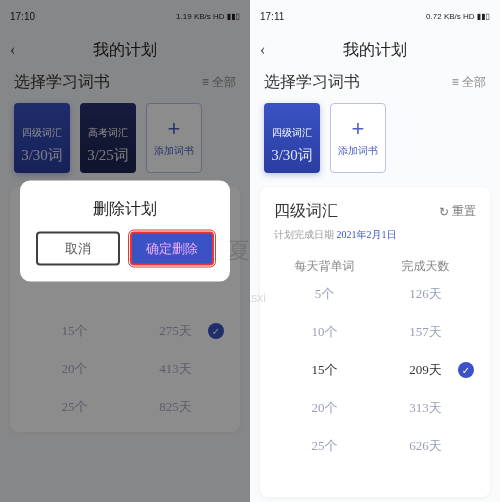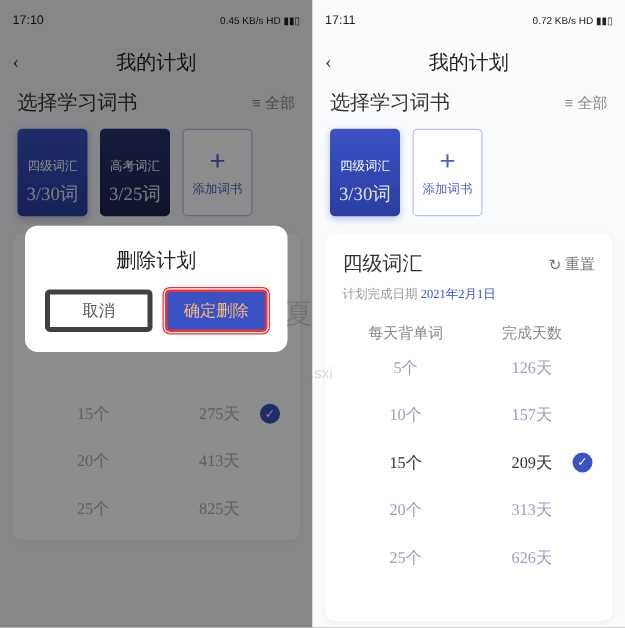--- a/index.html
+++ b/index.html
@@ -30,33 +30,33 @@
   .row { display: flex; height: 38px; align-items: center; font-family: "Kaiti SC","STKaiti",cursive; font-size: 13px; color: #9aa0b8; position: relative; }
   .row.selected { color: #333; }
   .row .check { position: absolute; right: 2px; width: 16px; height: 16px; border-radius: 50%; background: #3a52c4; color: #fff; font-size: 10px; display: flex; align-items: center; justify-content: center; }
   
   .dim-overlay { position: absolute; inset: 0; background: rgba(0,0,0,.45); }
   .dialog { position: absolute; left: 50%; top: 46%; transform: translate(-50%,-50%); width: 210px; background: #fff; border-radius: 10px; padding: 18px 16px 16px 16px; text-align: center; }
   .dialog .dtitle { font-family: "Kaiti SC","STKaiti",cursive; font-size: 16px; margin-bottom: 12px; color: #222; }
   .dialog .dtext { font-family: "Kaiti SC","STKaiti",cursive; font-size: 11px; color: #666; line-height: 1.7; margin-bottom: 18px; }
   .dialog .btns { display: flex; gap: 10px; }
   .dialog .btn { flex: 1; height: 34px; display: flex; align-items: center; justify-content: center; font-family: "Kaiti SC","STKaiti",cursive; font-size: 13px; border-radius: 4px; }
-  .btn.cancel { border: 4px solid #404040; color: #555; background: #fff; }
-  .btn.confirm { background: #3a52c4; color: #fdba74; border: 2px solid #e33; outline: 1px solid #e33; outline-offset: 1px; }
+  .btn.cancel { border: 2px solid #404040; color: #555; background: #fff; }
+  .btn.confirm { background: #3a52c4; color: #f0abfc; border: 2px solid #e33; outline: 1px solid #e33; outline-offset: 1px; }
   .wm { position: absolute; right: 0; top: 50%; transform: translateY(-50%); font-size: 22px; color: rgba(0,0,0,.15); font-family: "Kaiti SC","STKaiti",cursive; writing-mode: horizontal-tb; }
   .wm2 { position: absolute; left: -2px; top: 58%; font-size: 12px; color: rgba(0,0,0,.15); }
   .rows-bg .row { color: #a8adc2; }
 </style>
 </head>
 <body>
 
 <div class="phone">
   <div class="statusbar">
     <span>17:10</span>
-    <span class="right">0.45 KB/s HD ▮▮▯</span>
+    <span class="right">1.19 KB/s HD ▮▮▯</span>
   </div>
   <div class="header">
     <span class="back">‹</span>
     <span>我的计划</span>
   </div>
   <div class="section-label">
     <span>选择学习词书</span>
     <span class="allbtn">≡ 全部</span>
   </div>
   <div class="books">

